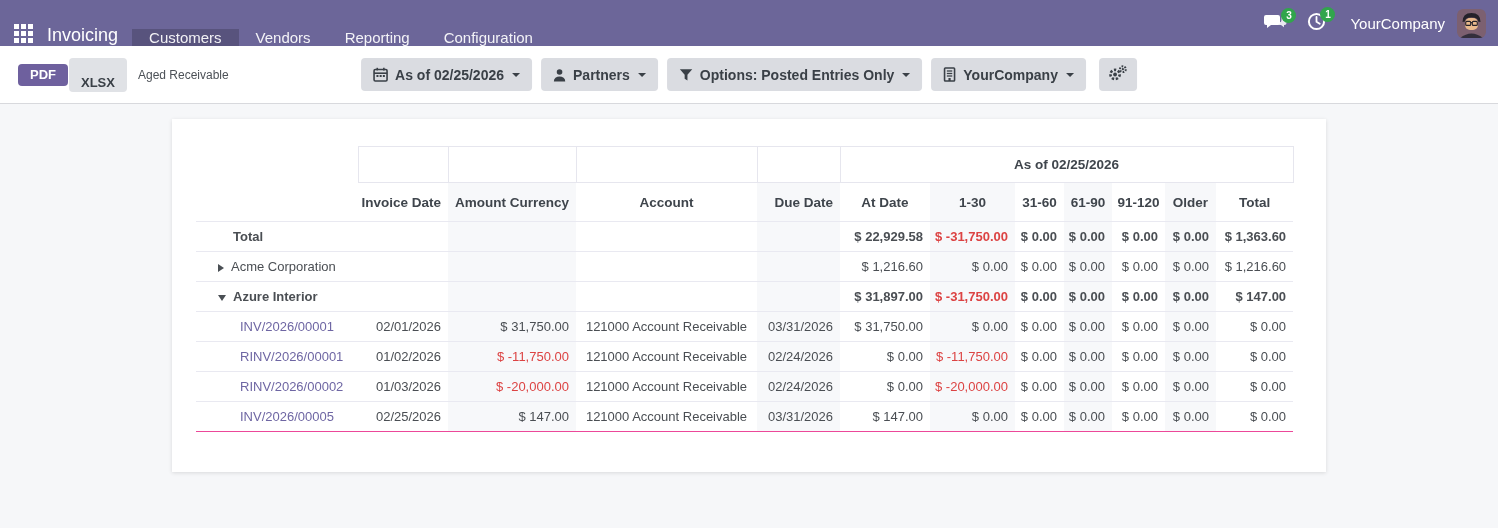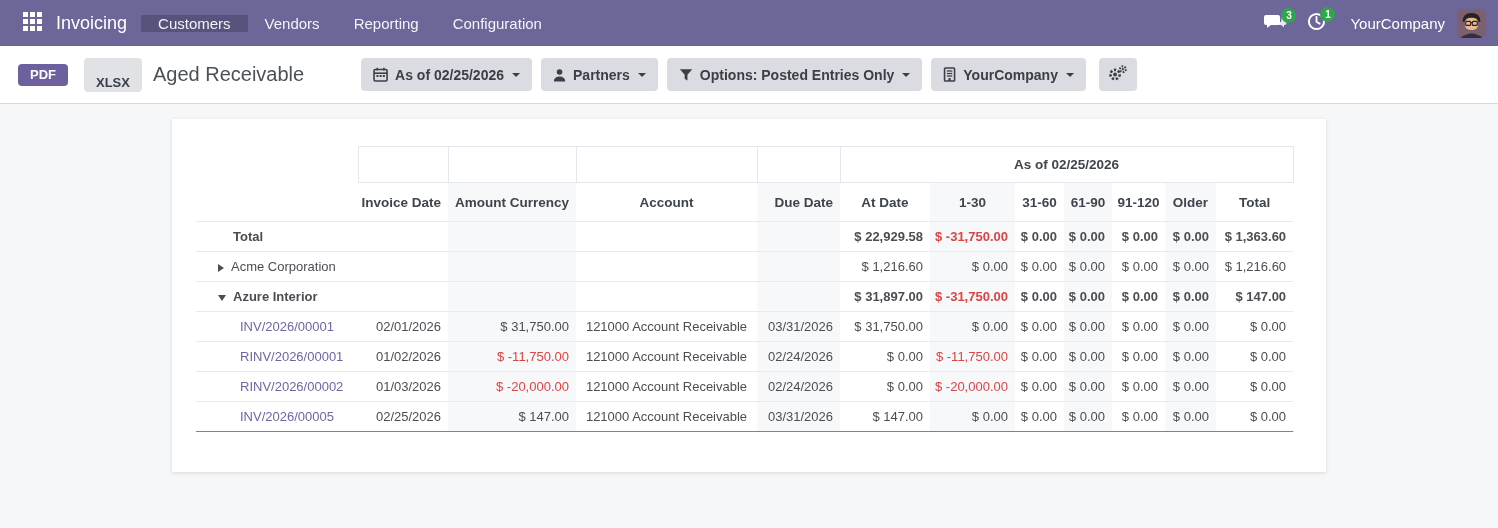--- a/index.html
+++ b/index.html
@@ -13,37 +13,37 @@
     --border:#e9e9f1;
     --box-border:#e6e6ee;
     --shade:#f7f8fa;
   }
   *{margin:0;padding:0;box-sizing:border-box;}
   html,body{width:1498px;height:528px;overflow:hidden;}
   body{font-family:"Liberation Sans",sans-serif;background:#f6f7f9;color:var(--txt);}
 
   
   .navbar{height:46px;background:var(--navbar-bg);display:flex;align-items:stretch;color:#fff;}
-  .nav-left{display:flex;align-items:center;padding-left:9px;}
+  .nav-left{display:flex;align-items:flex-end;}
   .apps-btn{display:flex;align-items:center;padding:0 10px 0 14px;background:none;border:none;cursor:pointer;}
   .app-name{display:flex;align-items:center;font-size:18px;color:#fff;padding:0 14px 0 4px;cursor:pointer;white-space:nowrap;}
   .nav-item{display:flex;align-items:center;padding:0 17px;font-size:15px;color:rgba(255,255,255,0.92);cursor:pointer;white-space:nowrap;}
   .nav-item.active{background:rgba(0,0,0,0.18);}
   .nav-right{margin-left:auto;display:flex;align-items:center;padding-right:12px;}
   .systray-btn{position:relative;background:none;border:none;cursor:pointer;margin:0 9px;display:flex;align-items:center;}
   .badge{position:absolute;top:-4px;right:-8px;min-width:15px;height:15px;border-radius:8px;background:var(--green);color:#fff;font-size:10px;font-weight:bold;display:flex;align-items:center;justify-content:center;padding:0 3px;}
   .company-name{font-size:15px;color:#fff;margin:0 12px 0 14px;cursor:pointer;white-space:nowrap;}
   .avatar{width:29px;height:29px;border-radius:6px;overflow:hidden;cursor:pointer;display:block;}
 
   
   .control-panel{height:58px;background:#fff;border-bottom:1px solid #d8d9dd;display:flex;align-items:center;padding:0 18px;position:relative;}
   .btn{border:none;border-radius:4px;cursor:pointer;font-family:inherit;}
   .btn-pdf{background:var(--primary);color:#fff;font-size:13px;font-weight:bold;height:22px;padding:0 12px;}
-  .btn-xlsx{background:#e0e2e6;color:#3a4047;font-size:13px;font-weight:bold;height:31px;padding:17px 12px;margin-left:16px;}
-  .report-title{font-size:20px;color:#4c5157;margin-left:11px;white-space:nowrap;}
+  .btn-xlsx{background:#e0e2e6;color:#3a4047;font-size:13px;font-weight:bold;height:31px;padding:17px 12px;margin-left:1px;}
+  .report-title{font-size:12px;color:#4c5157;margin-left:11px;white-space:nowrap;}
   .filters{position:absolute;left:50%;transform:translateX(-50%);display:flex;align-items:center;gap:9px;}
   .filter-btn{background:#dadce1;color:#3a4047;font-size:14px;font-weight:600;height:33px;padding:0 12px;display:flex;align-items:center;white-space:nowrap;}
   .filter-btn .f-icon{display:flex;align-items:center;margin-right:7px;}
   .caret{display:inline-block;width:0;height:0;border-left:4px solid transparent;border-right:4px solid transparent;border-top:4px solid #3a4047;margin-left:8px;}
   .gear-btn{background:#dadce1;height:33px;width:38px;display:flex;align-items:center;justify-content:center;margin-left:4px;}
 
   
   .content{height:424px;padding-top:15px;display:flex;justify-content:center;}
   .card{width:1154px;height:353px;background:#fff;box-shadow:0 1px 4px rgba(0,0,0,0.12);padding:27px 33px 0 24px;}
 

